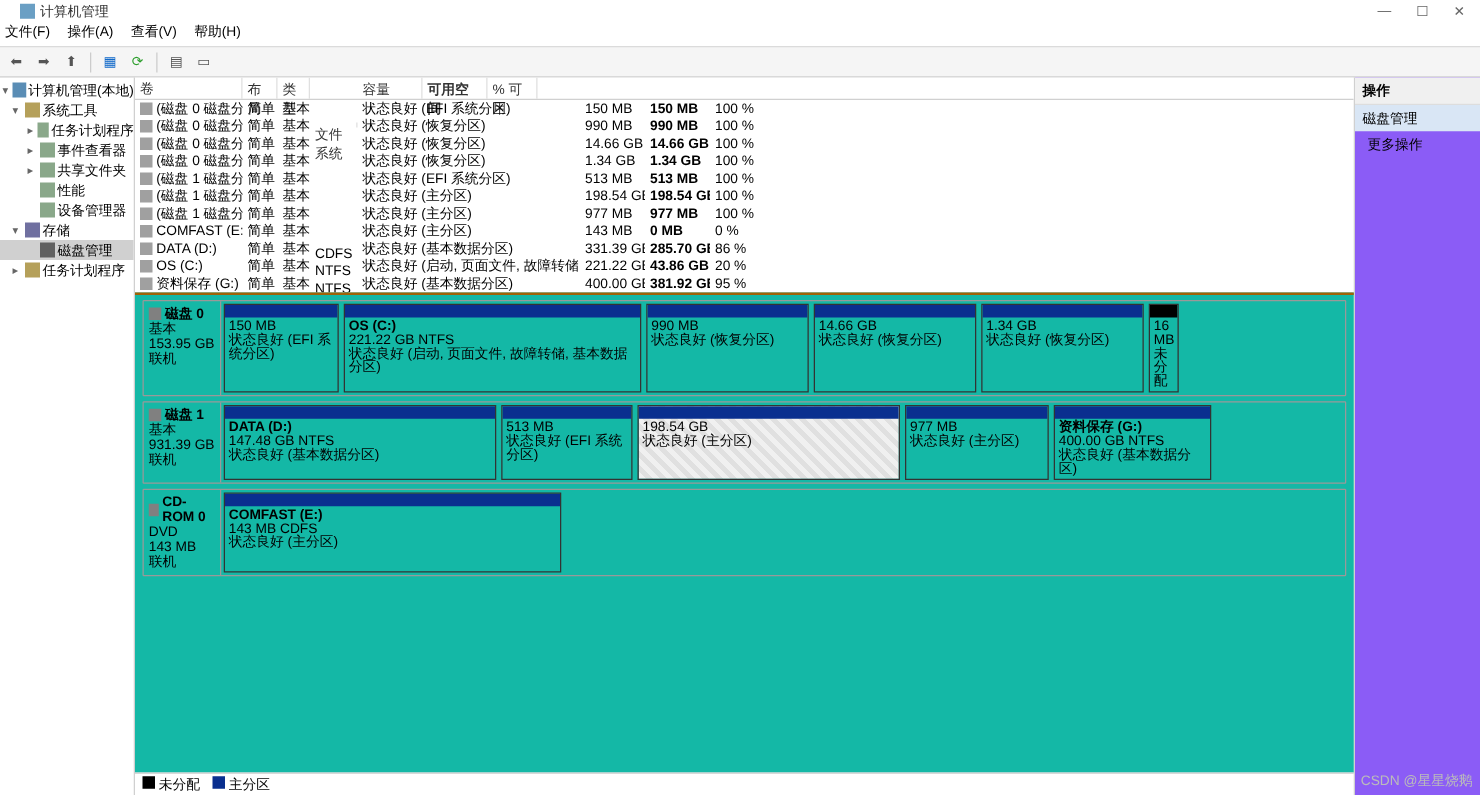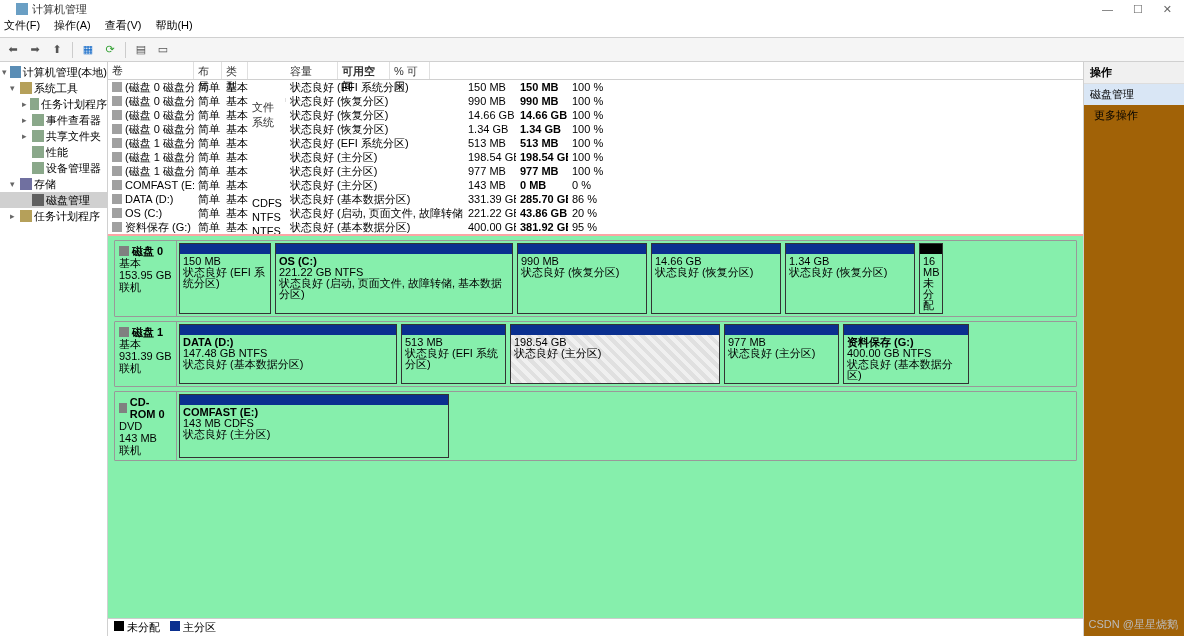--- a/index.html
+++ b/index.html
@@ -38,37 +38,37 @@
 .c-vol { width: 86px; display: flex; align-items: center; }
 .c-layout { width: 28px; }
 .c-type { width: 26px; }
 .c-fs { width: 38px; margin-top: 36px; }
 .c-status { width: 178px; }
 .c-cap { width: 52px; text-align: left; }
 .c-free { width: 52px; text-align: left; font-weight: bold; }
 .c-pct { width: 40px; text-align: left; }
 .vol-icon { width: 10px; height: 10px; background: #a0a0a0; margin-right: 3px; display: inline-block; flex-shrink: 0; }
 
-.disk-maps { flex: 1; background: #86efac; border-top: 2px solid #fca5a5; overflow: auto; padding-bottom: 4px; }
+.disk-maps { flex: 1; background: #14b8a6; border-top: 2px solid #a16207; overflow: auto; padding-bottom: 4px; }
 .disk-row { display: flex; margin: 4px 6px; border: 1px solid #999; border-radius: 1px; }
 .disk-label { width: 62px; padding: 4px; border-right: 1px solid #999; font-size: 10px; line-height: 12px; }
 .disk-label .dname { font-weight: bold; display: flex; align-items: center; }
 .disk-label .dicon { width: 10px; height: 10px; background: #808080; margin-right: 3px; display: inline-block; }
 .disk-parts { flex: 1; display: flex; }
 .part { border: 1px solid #333; margin: 2px; display: flex; flex-direction: column; font-size: 10px; line-height: 11px; overflow: hidden; }
 .part .bar { height: 10px; }
 .part .ptxt { padding: 2px 3px; }
 .bar.primary { background: #0a2f8f; }
 .bar.black { background: #000; }
 .part.hatched { background: repeating-linear-gradient(45deg,#f0f0f0,#f0f0f0 4px,#e0e0e0 4px,#e0e0e0 8px); }
 
 .legend { height: 18px; border-top: 1px solid #ccc; display: flex; align-items: center; gap: 10px; padding-left: 6px; font-size: 10px; }
 .legend .sw { width: 10px; height: 10px; display: inline-block; margin-right: 3px; }
 
-.actions { width: 100px; background: #a16207; }
+.actions { width: 100px; background: #8b5cf6; }
 .actions .ahdr { background: #f0f0f0; padding: 3px 6px; border-bottom: 1px solid #ddd; font-weight: bold; }
 .actions .asub { background: #d9e6f5; padding: 3px 6px; }
 .actions .aitem { padding: 3px 10px; cursor: pointer; }
 .watermark { position: absolute; bottom: 4px; right: 6px; color: #bbb; font-size: 11px; }
 </style>
 </head>
 <body>
 
 <div class="titlebar">
   <span class="icon"></span>

